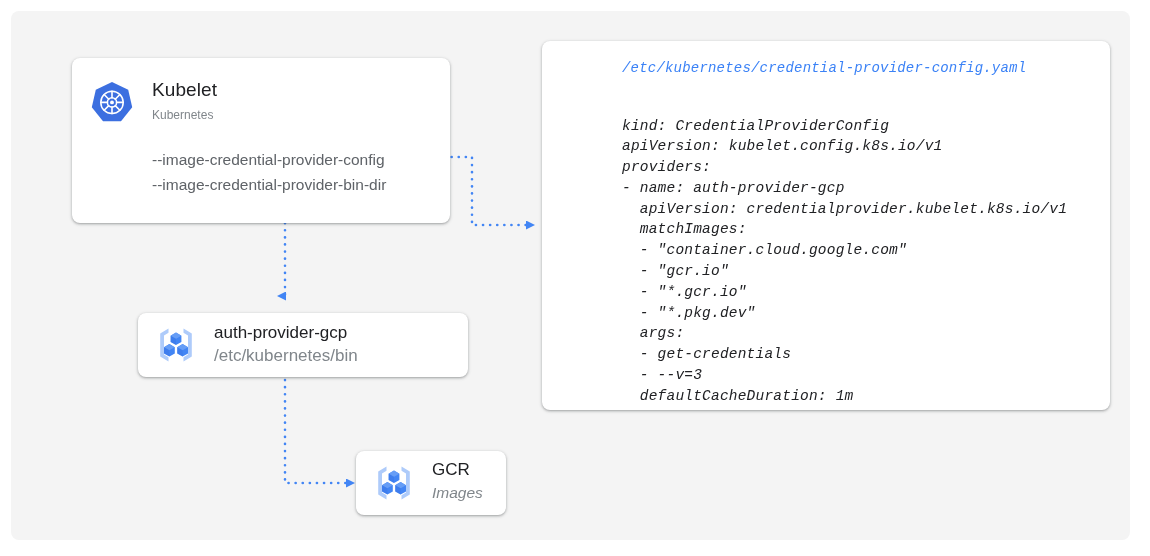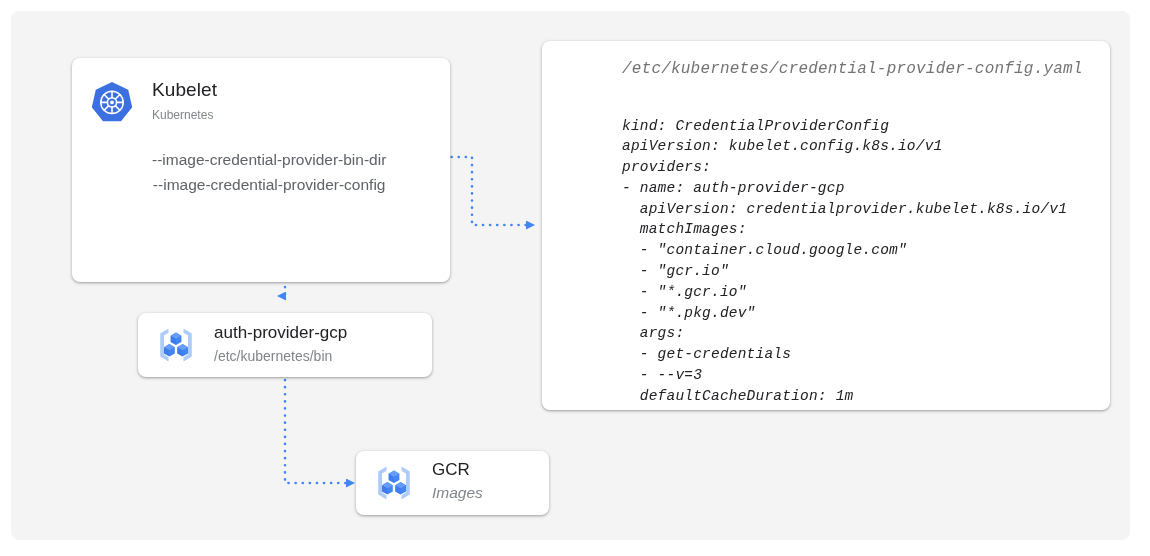--- a/index.html
+++ b/index.html
@@ -35,22 +35,21 @@
     background: #ffffff;
     border-radius: 8px;
     box-shadow: 0 1px 2px rgba(60,64,67,0.30), 0 1px 3px 1px rgba(60,64,67,0.15);
   }
 
   
   #kubelet-card {
     left: 72px;
     top: 58px;
     width: 378px;
-    height: 224px;
-    text-align: center;
+    height: 165px;
   }
   #kubelet-card .k8s-icon {
     position: absolute;
     left: 16px;
     top: 21px;
     width: 48px;
     height: 48px;
   }
   #kubelet-card .title {
     position: absolute;
@@ -76,21 +75,21 @@
     font-size: 15.5px;
     color: #5f6368;
     line-height: 25px;
     white-space: nowrap;
   }
 
   
   #authprov-card {
     left: 138px;
     top: 313px;
-    width: 294px;
+    width: 330px;
     height: 64px;
   }
   #authprov-card .cr-icon {
     position: absolute;
     left: 14px;
     top: 8px;
     width: 48px;
     height: 48px;
   }
   #authprov-card .title {
@@ -98,32 +97,31 @@
     left: 76px;
     top: 8px;
     font-size: 17px;
     color: #202124;
     line-height: 23px;
   }
   #authprov-card .subtitle {
     position: absolute;
     left: 76px;
     top: 32px;
-    font-size: 14px;
+    font-size: 17px;
     color: #80868b;
     line-height: 22px;
   }
 
   
   #gcr-card {
     left: 356px;
     top: 451px;
     width: 150px;
     height: 64px;
-    padding-left: 43px;
   }
   #gcr-card .cr-icon {
     position: absolute;
     left: 14px;
     top: 8px;
     width: 48px;
     height: 48px;
   }
   #gcr-card .title {
     position: absolute;
@@ -149,22 +147,22 @@
     top: 41px;
     width: 568px;
     height: 369px;
   }
   #yaml-path {
     position: absolute;
     left: 80px;
     top: 19px;
     font-family: "Liberation Mono", "DejaVu Sans Mono", monospace;
     font-style: italic;
-    font-size: 16px;
-    color: #737373;
+    font-size: 14px;
+    color: #3b82f6;
     white-space: pre;
     letter-spacing: 0.2px;
   }
   #yaml-body {
     position: absolute;
     left: 80px;
     top: 60px;
     font-family: "Liberation Mono", "DejaVu Sans Mono", monospace;
     font-style: italic;
     font-weight: normal;
@@ -231,22 +229,22 @@
           <line x1="27.2" y1="26.6" x2="31.9" y2="31.3"></line>
           <line x1="31.9" y1="15.5" x2="27.2" y2="20.2"></line>
           <line x1="20.8" y1="26.6" x2="16.1" y2="31.3"></line>
         </g>
         <circle cx="24" cy="23.4" r="1.9" fill="#ffffff"></circle>
       </svg>
     </span>
     <div class="title">Kubelet</div>
     <div class="subtitle">Kubernetes</div>
     <div class="flags">
+      <div>--image-credential-provider-config</div>
       <div>--image-credential-provider-bin-dir</div>
-      <div>--image-credential-provider-config</div>
     </div>
   </div>
 
   <div class="card" id="authprov-card">
     <span class="cr-icon">
       <svg viewBox="0 0 48 48" width="48" height="48" xmlns="http://www.w3.org/2000/svg">
         <path d="M16.5 7.5 L8.2 12.4 L8.2 35.6 L16.5 40.5 L16.5 36.3 L12.0 33.6 L12.0 14.4 L16.5 11.7 Z" fill="#aecbfa"></path>
         <path d="M31.5 7.5 L39.8 12.4 L39.8 35.6 L31.5 40.5 L31.5 36.3 L36.0 33.6 L36.0 14.4 L31.5 11.7 Z" fill="#aecbfa"></path>
         <g>
           <polygon points="24,11.6 29.4,14.7 29.4,20.9 24,24 18.6,20.9 18.6,14.7" fill="#4285f4"></polygon>

